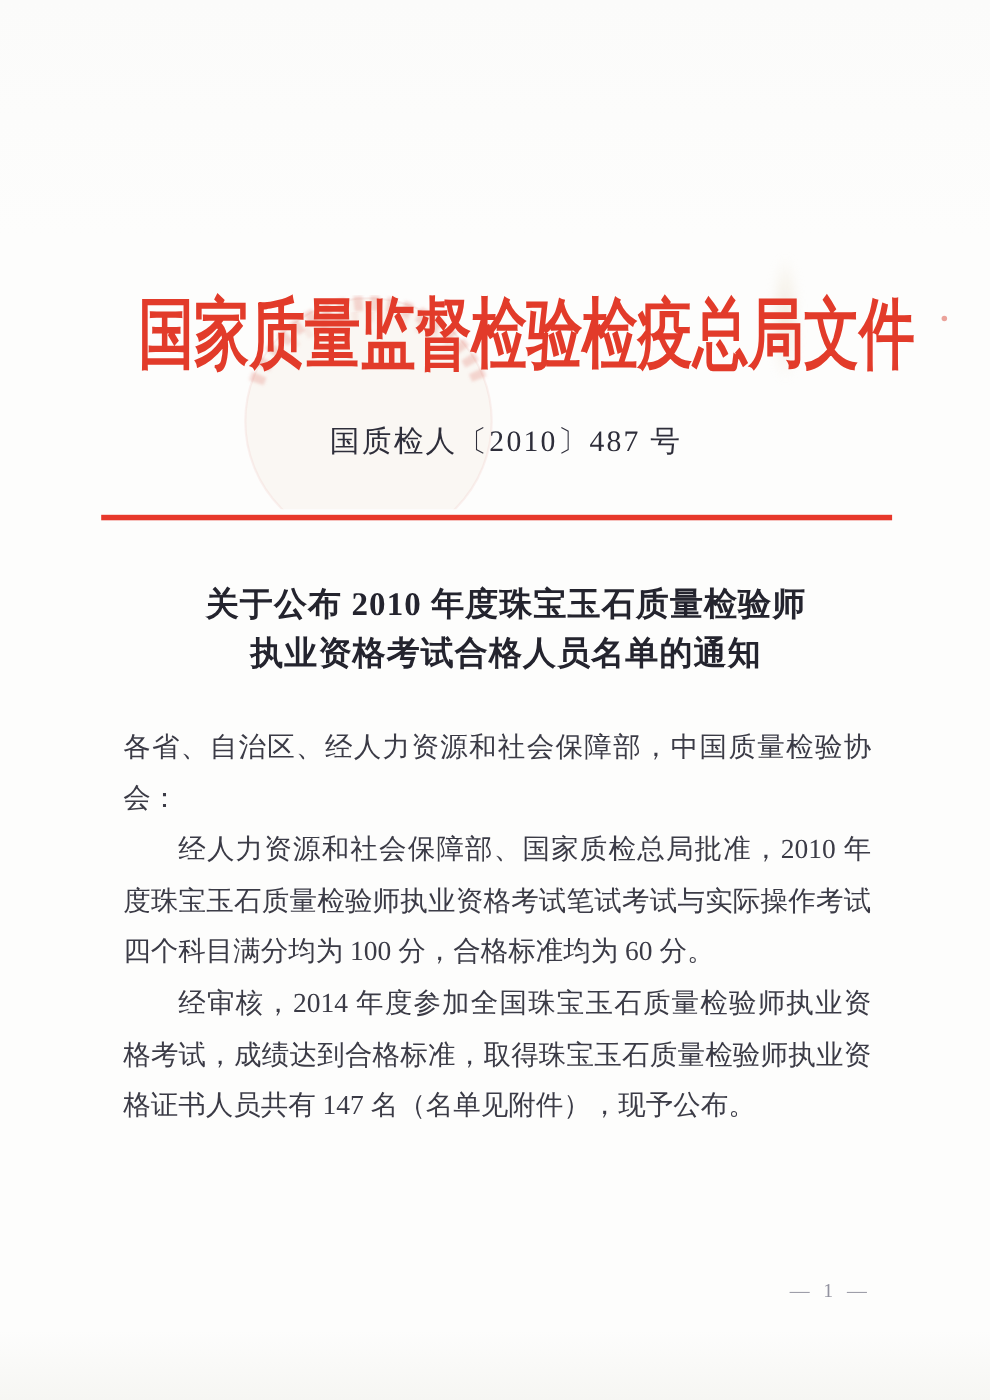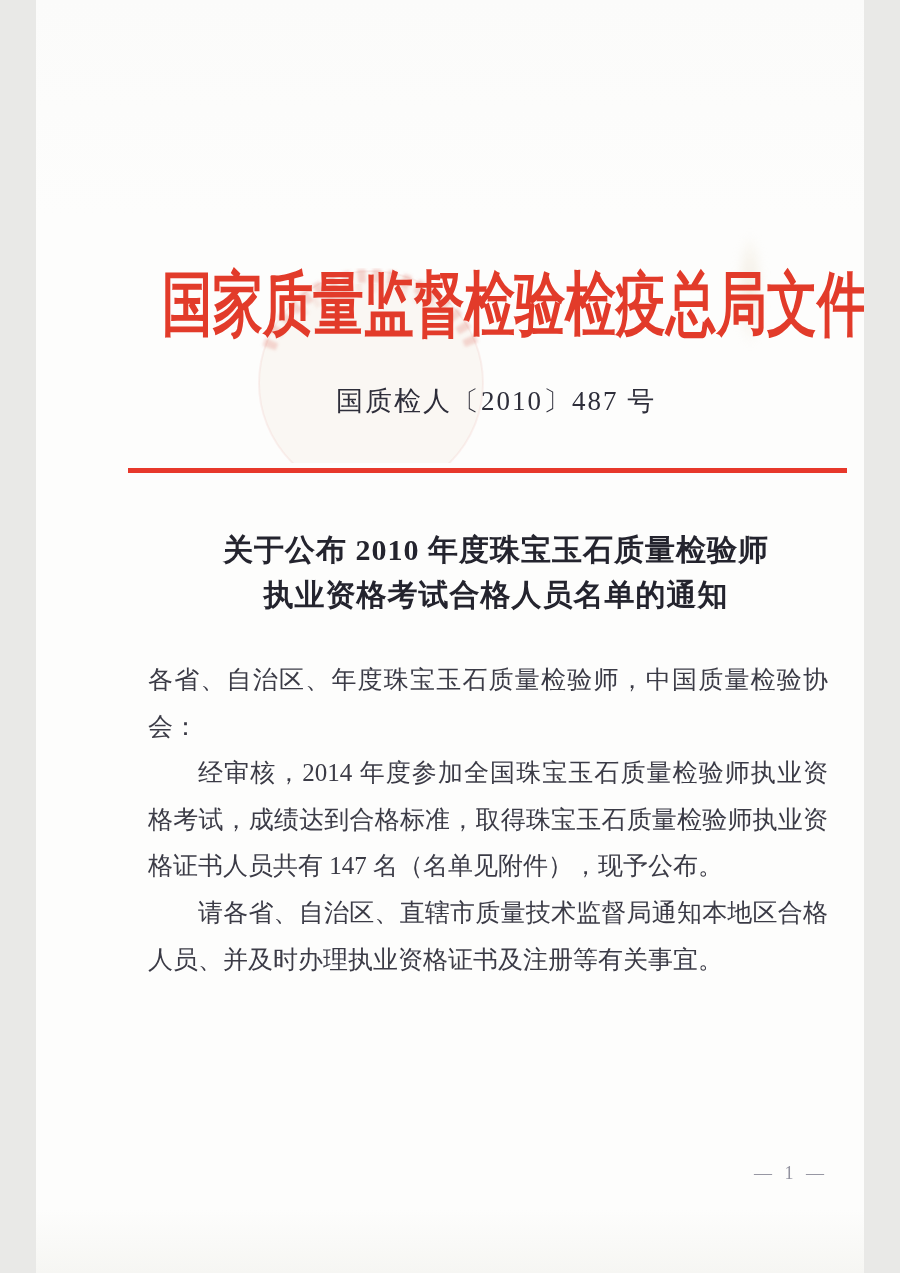--- a/index.html
+++ b/index.html
@@ -2,21 +2,21 @@
 <html lang="zh"><head>
 <meta charset="utf-8">
 <style>
   html, body {
     margin: 0;
     padding: 0;
     background: #e9e9e7;
   }
   .page {
     position: relative;
-    width: 828px;
+    width: 900px;
     height: 1273px;
     margin: 0 auto;
     overflow: hidden;
     background: linear-gradient(180deg, #fbfbfa 0%, #fdfdfc 17%, #fdfdfc 95%, #f6f6f3 100%);
     font-family: "Liberation Serif", "DejaVu Serif", serif;
   }
 
   
   .seal-wrap {
     position: absolute;
@@ -147,20 +147,20 @@
   <div class="doc-number">国质检人〔2010〕487 号</div>
 
   <div class="red-rule"></div>
 
   <div class="notice-title">
     <div>关于公布 2010 年度珠宝玉石质量检验师</div>
     <div>执业资格考试合格人员名单的通知</div>
   </div>
 
   <div class="doc-body">
-    <p class="salutation">各省、自治区、年度珠宝玉石质量检验师，中国质量检验协会：</p>
+    <p class="salutation">各省、自治区、经人力资源和社会保障部，中国质量检验协会：</p>
+    <p class="indent">经人力资源和社会保障部、国家质检总局批准，2010 年度珠宝玉石质量检验师执业资格考试笔试考试与实际操作考试四个科目满分均为 100 分，合格标准均为 60 分。</p>
     <p class="indent">经审核，2014 年度参加全国珠宝玉石质量检验师执业资格考试，成绩达到合格标准，取得珠宝玉石质量检验师执业资格证书人员共有 147 名（名单见附件），现予公布。</p>
-    <p class="indent">请各省、自治区、直辖市质量技术监督局通知本地区合格人员、并及时办理执业资格证书及注册等有关事宜。</p>
   </div>
 
   <div class="page-number">— 1 —</div>
 
 </div>
 
 </body></html>

